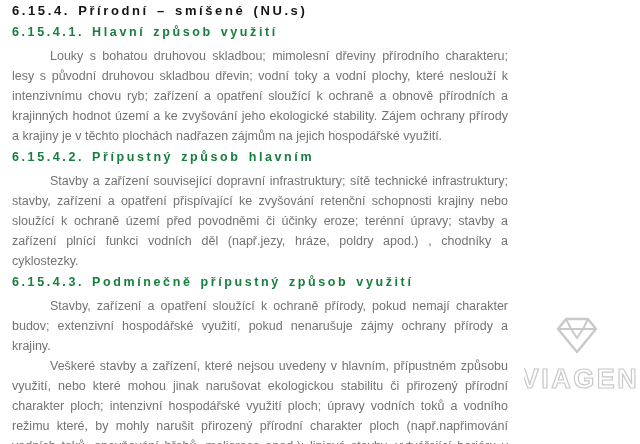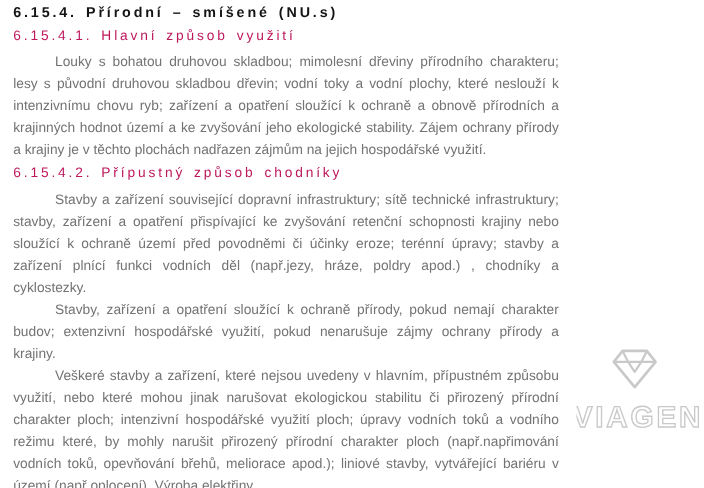--- a/index.html
+++ b/index.html
@@ -25,24 +25,24 @@
     margin: 0 0 7px 0;
     font-size: 13px;
     font-weight: bold;
     letter-spacing: 2.6px;
     word-spacing: 2px;
     color: #141414;
   }
   .section-heading {
     margin: 4px 0 7px 0;
     font-size: 12.5px;
-    font-weight: normal;
+    font-weight: bold;
     letter-spacing: 2.6px;
     word-spacing: 2px;
-    color: #be185d;
+    color: #15803d;
   }
   .body-text {
     margin: 0;
     font-size: 12.5px;
     line-height: 20px;
     color: #737373;
     text-align: justify;
     text-indent: 38px;
   }
   .watermark {
@@ -72,25 +72,26 @@
 <div class="page">
 
   <h1 class="main-heading">6.15.4. Přírodní – smíšené (NU.s)</h1>
 
   <section>
     <h2 class="section-heading">6.15.4.1. Hlavní způsob využití</h2>
     <p class="body-text">Louky s bohatou druhovou skladbou; mimolesní dřeviny přírodního charakteru; lesy s původní druhovou skladbou dřevin; vodní toky a vodní plochy, které neslouží k intenzivnímu chovu ryb; zařízení a opatření sloužící k ochraně a obnově přírodních a krajinných hodnot území a ke zvyšování jeho ekologické stability. Zájem ochrany přírody a krajiny je v těchto plochách nadřazen zájmům na jejich hospodářské využití.</p>
   </section>
 
   <section>
-    <h2 class="section-heading">6.15.4.2. Přípustný způsob chodníky</h2>
+    <h2 class="section-heading">6.15.4.2. Přípustný způsob hlavním</h2>
     <p class="body-text">Stavby a zařízení související dopravní infrastruktury; sítě technické infrastruktury; stavby, zařízení a opatření přispívající ke zvyšování retenční schopnosti krajiny nebo sloužící k ochraně území před povodněmi či účinky eroze; terénní úpravy; stavby a zařízení plnící funkci vodních děl (např.jezy, hráze, poldry apod.) , chodníky a cyklostezky.</p>
   </section>
 
   <section>
+    <h2 class="section-heading">6.15.4.3. Podmínečně přípustný způsob využití</h2>
     <p class="body-text">Stavby, zařízení a opatření sloužící k ochraně přírody, pokud nemají charakter budov; extenzivní hospodářské využití, pokud nenarušuje zájmy ochrany přírody a krajiny.</p>
   </section>
 
   <section>
     <p class="body-text">Veškeré stavby a zařízení, které nejsou uvedeny v hlavním, přípustném způsobu využití, nebo které mohou jinak narušovat ekologickou stabilitu či přirozený přírodní charakter ploch; intenzivní hospodářské využití ploch; úpravy vodních toků a vodního režimu které, by mohly narušit přirozený přírodní charakter ploch (např.napřimování vodních toků, opevňování břehů, meliorace apod.); liniové stavby, vytvářející bariéru v území (např.oplocení). Výroba elektřiny.</p>
   </section>
 
   <div class="watermark">
     <svg viewBox="0 0 112 84" xmlns="http://www.w3.org/2000/svg">
 

